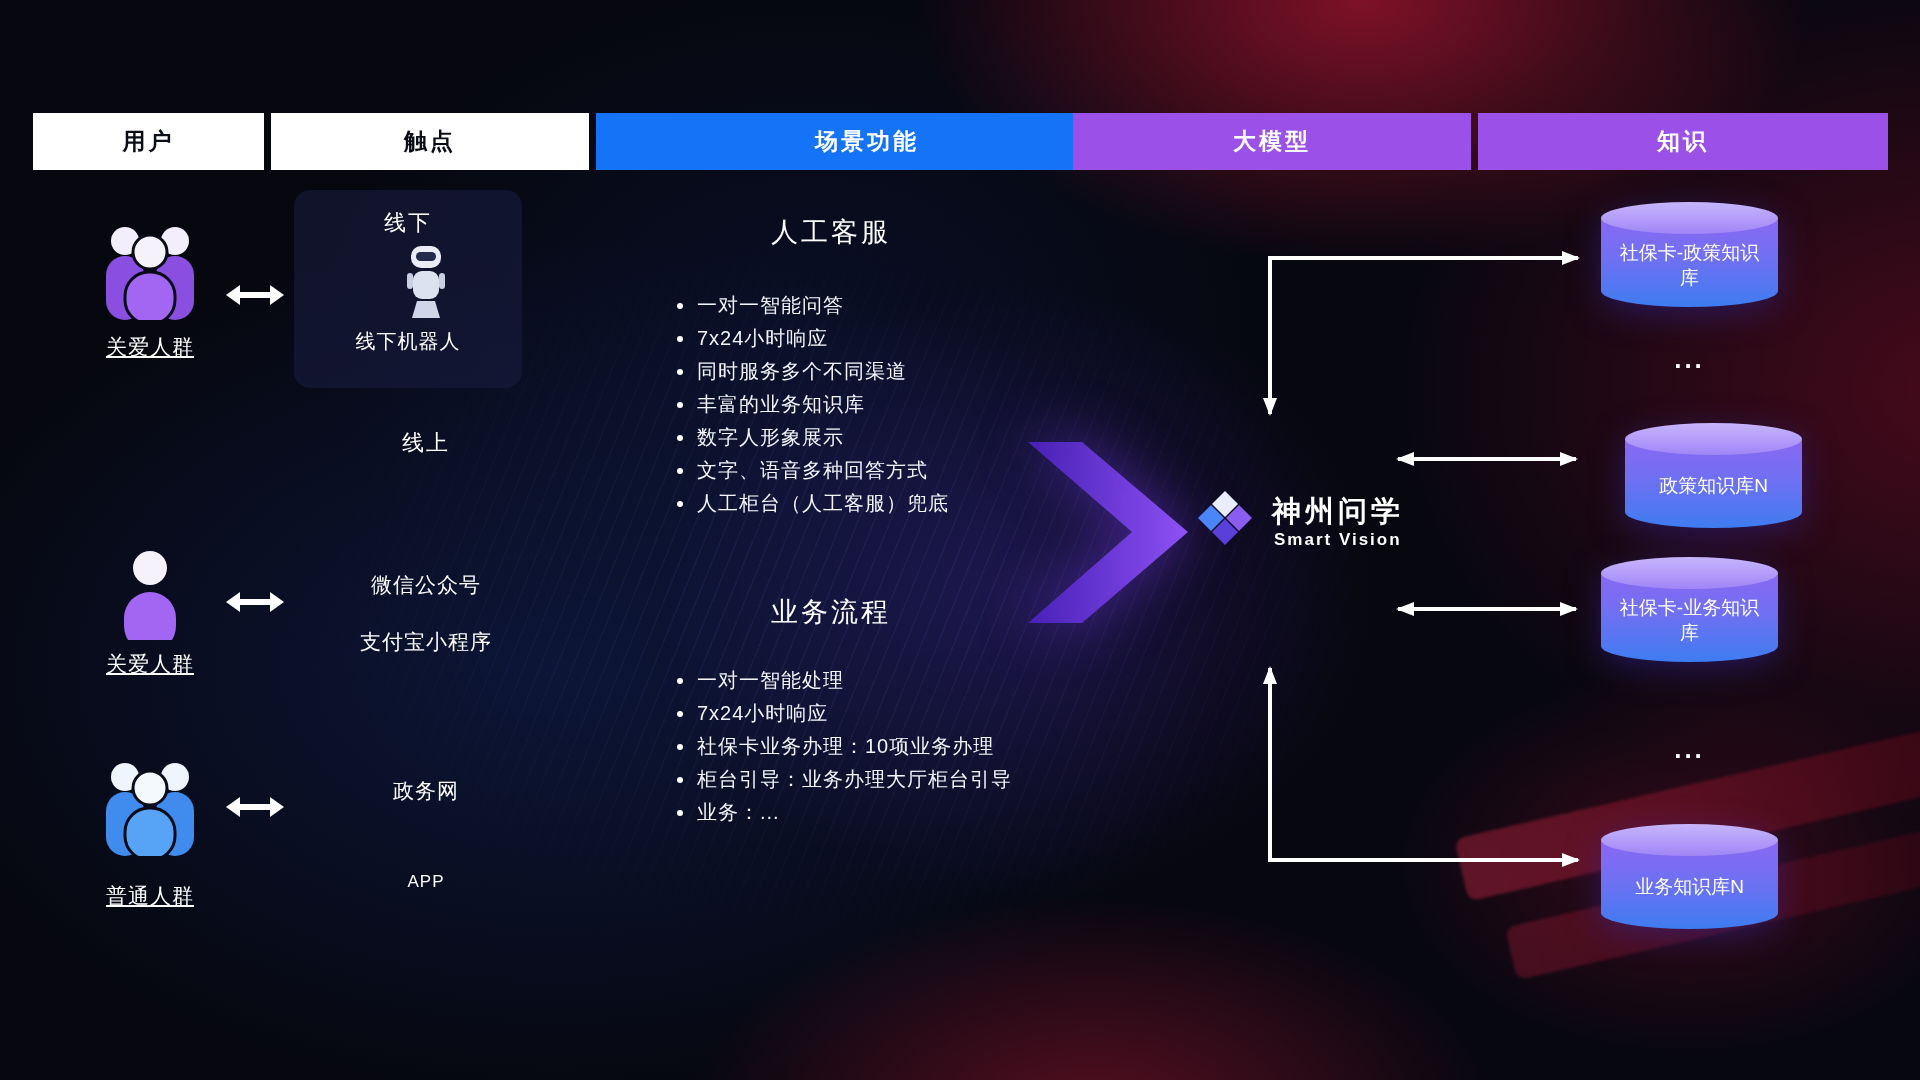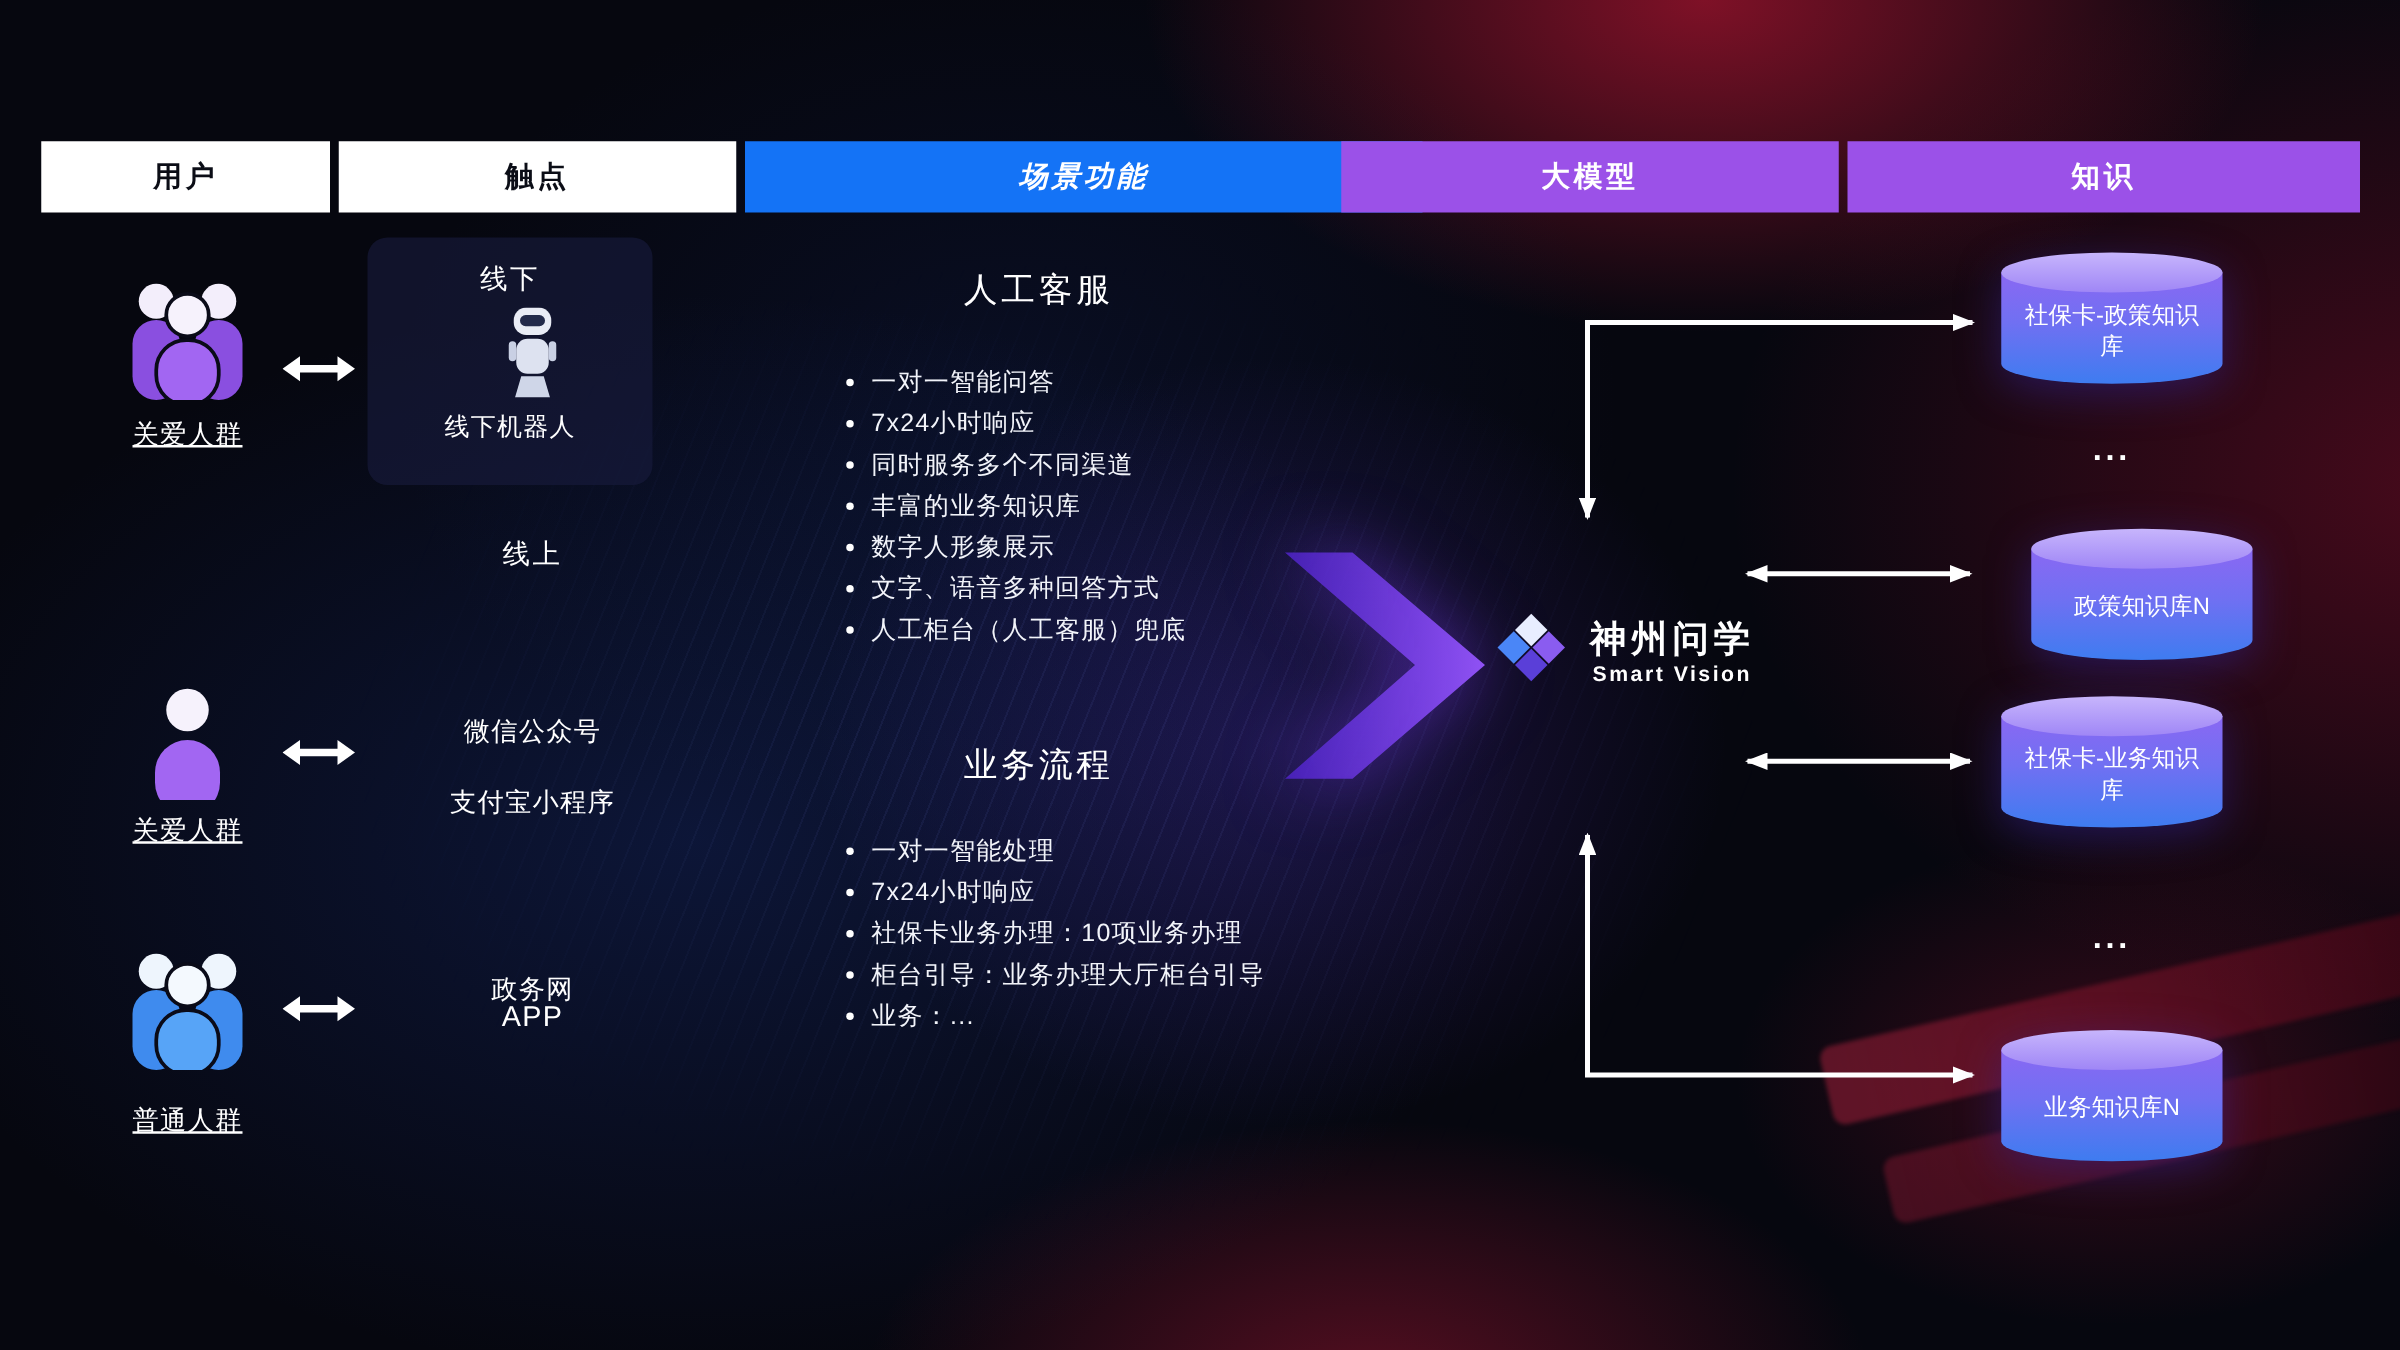--- a/index.html
+++ b/index.html
@@ -34,21 +34,21 @@
     background:linear-gradient(90deg, rgba(210,35,70,.55), rgba(90,4,20,.7)); }
 
   
   .hdr { position:absolute; top:113px; height:57px; display:flex; align-items:center; justify-content:center;
     font-size:23px; font-weight:700; letter-spacing:3px; }
   .hdr-white { background:#ffffff; color:#0b0d16; }
   .hdr-blue  { background:#1473f6; color:#fff; }
   .hdr-purple{ background:#9b51e8; color:#fff; }
   .hdr1 { left:33px;   width:231px; }
   .hdr2 { left:271px;  width:318px; }
-  .hdr3 { left:596px;  width:542px;font-style:italic; }
+  .hdr3 { left:596px;  width:542px; }
   .hdr4 { left:1073px; width:398px; }
   .hdr5 { left:1478px; width:410px; }
 
   
   .uicon { position:absolute; }
   .u1 { left:95px;  top:216px; width:110px; height:104px; }
   .u2 { left:118px; top:548px; width:64px;  height:92px; }
   .u3 { left:95px;  top:752px; width:110px; height:104px; }
   .uicon svg { width:100%; height:100%; display:block; }
   .ulabel { position:absolute; left:50px; width:200px; text-align:center; font-size:21px; letter-spacing:1px;text-decoration:underline; }
@@ -62,21 +62,21 @@
     background:rgba(24,27,62,.62); border-radius:16px; }
   .card-title { position:absolute; top:18px; left:0; right:0; text-align:center; font-size:22px; letter-spacing:2px; }
   .robot { position:absolute; left:110px; top:56px; width:44px; height:72px; }
   .robot svg { width:100%; height:100%; display:block; }
   .card-sub { position:absolute; top:138px; left:0; right:0; text-align:center; font-size:20px; letter-spacing:1px; }
   .tp-text { position:absolute; left:294px; width:264px; text-align:center; letter-spacing:1px; }
   .online-label { top:428px; font-size:22px; letter-spacing:2px; }
   .tp1 { top:571px; font-size:21px; }
   .tp2 { top:628px; font-size:21px; }
   .tp3 { top:777px; font-size:21px; }
-  .tp4 { top:800px; font-size:23px;text-align:center; }
+  .tp4 { top:872px; font-size:17px;text-align:center; }
 
   
   .sc-title { position:absolute; left:596px; width:470px; text-align:center; font-size:27px; letter-spacing:3px; }
   .sct1 { top:214px; } .sct2 { top:594px; }
   .sc-list { position:absolute; left:677px; list-style:none; }
   .scl1 { top:289px; } .scl2 { top:664px; }
   .sc-list li { display:flex; align-items:center; height:33px; font-size:20px; letter-spacing:1px; color:#f2f4fa; }
   .dot { width:6px; height:6px; border-radius:50%; background:#fff; margin-right:14px; flex:none; }
 
   

